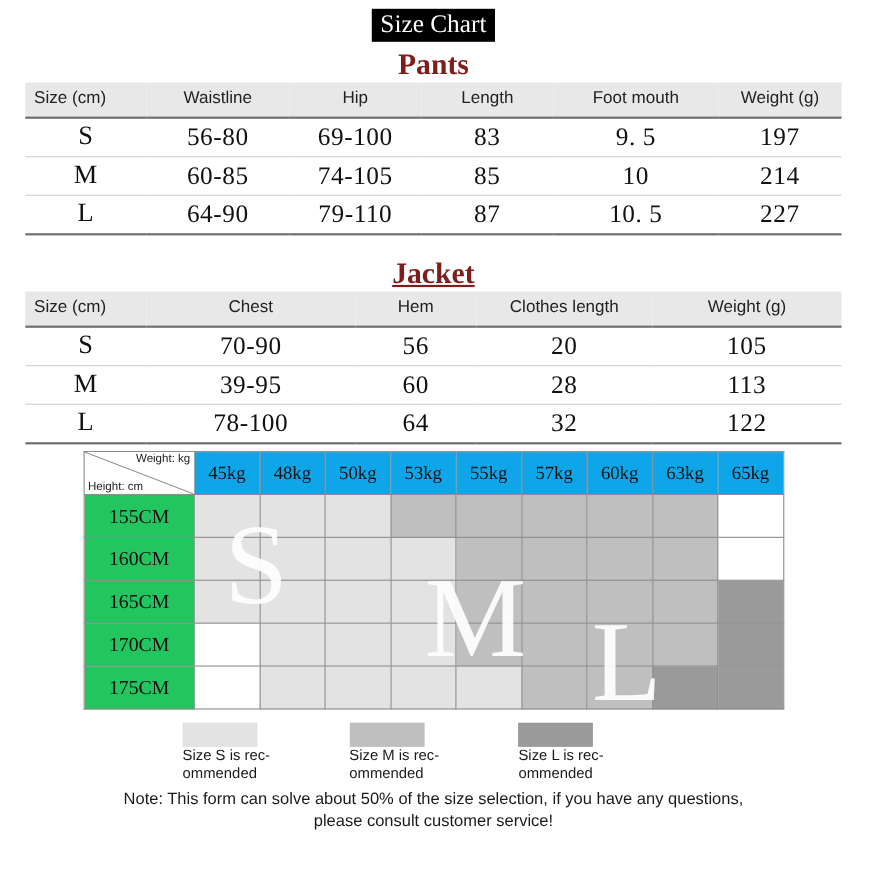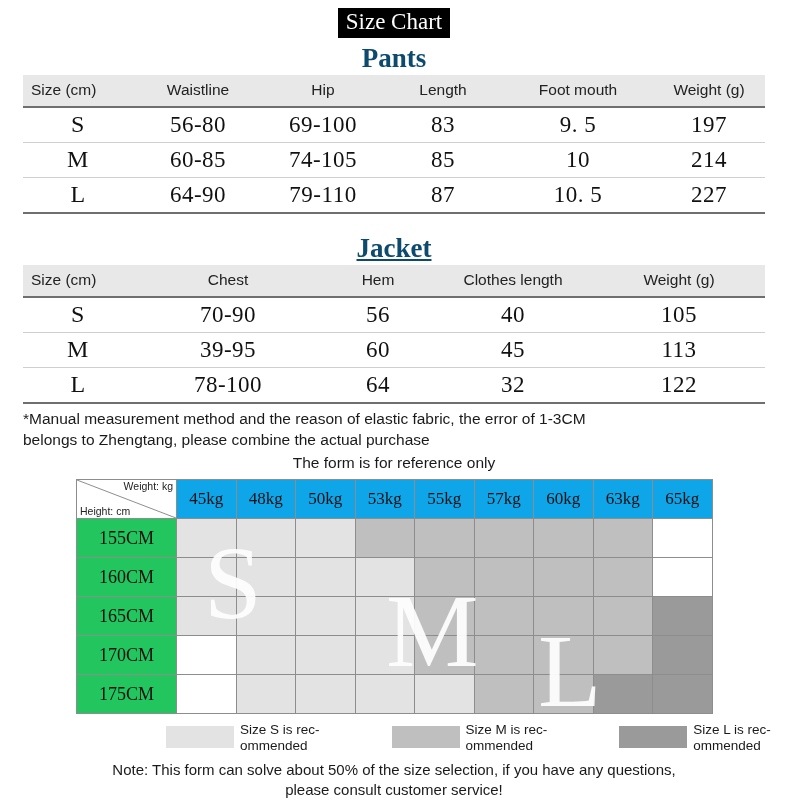--- a/index.html
+++ b/index.html
@@ -39,21 +39,21 @@
   }
 
   
   .section-heading {
     text-align: center;
     font-family: "Liberation Serif", serif;
     font-weight: bold;
     font-size: 27px;
     line-height: 33px;
     margin-top: 4px;
-    color: #0c4a6e;
+    color: #7f1d1d;
   }
   .section-heading.jacket {
     margin-top: 18px;
     text-decoration: underline;
   }
 
   
   table.spec {
     width: 742px;
     margin: 0 auto;
@@ -200,20 +200,21 @@
     justify-content: flex-start;
     align-items: flex-start;
     font-family: "Liberation Sans", sans-serif;
     font-size: 13.5px;
     line-height: 16px;
     color: #1a1a1a;
   }
   .legend-item {
     display: flex;
     align-items: flex-start;
+    flex-direction: column;
   }
   .legend-item + .legend-item { margin-left: 40px; padding-left: 32px; }
   .legend-swatch {
     width: 68px;
     height: 22px;
     margin-right: 6px;
     margin-top: 4px;
     flex: 0 0 auto;
   }
   .legend-text { white-space: nowrap; }
@@ -300,45 +301,40 @@
         <td class="size-col">Size (cm)</td>
         <td>Chest</td>
         <td>Hem</td>
         <td>Clothes length</td>
         <td>Weight (g)</td>
       </tr>
       <tr class="data-row">
         <td class="size-col">S</td>
         <td>70-90</td>
         <td>56</td>
-        <td>40</td>
+        <td>20</td>
         <td>105</td>
       </tr>
       <tr class="data-row">
         <td class="size-col">M</td>
         <td>39-95</td>
         <td>60</td>
-        <td>45</td>
+        <td>28</td>
         <td>113</td>
       </tr>
       <tr class="data-row">
         <td class="size-col">L</td>
         <td>78-100</td>
         <td>64</td>
         <td>32</td>
         <td>122</td>
       </tr>
     </tbody>
   </table>
 
-  <div class="note">
-    <div>*Manual measurement method and the reason of elastic fabric, the error of 1-3CM</div>
-    <div>belongs to Zhengtang, please combine the actual purchase</div>
-    <div class="note-center">The form is for reference only</div>
-  </div>
 
   <div class="matrix-wrap">
     <table class="matrix">
       <colgroup>
         <col style="width:100px">
         <col style="width:59.5px">
           <col style="width:59.5px">
           <col style="width:59.5px">
         <col style="width:59.5px">
           <col style="width:59.5px">

